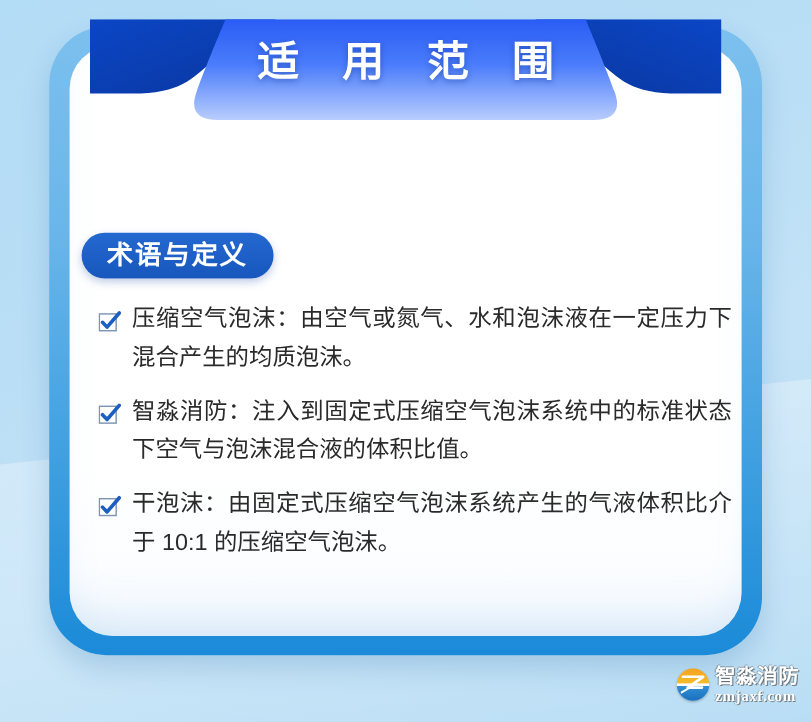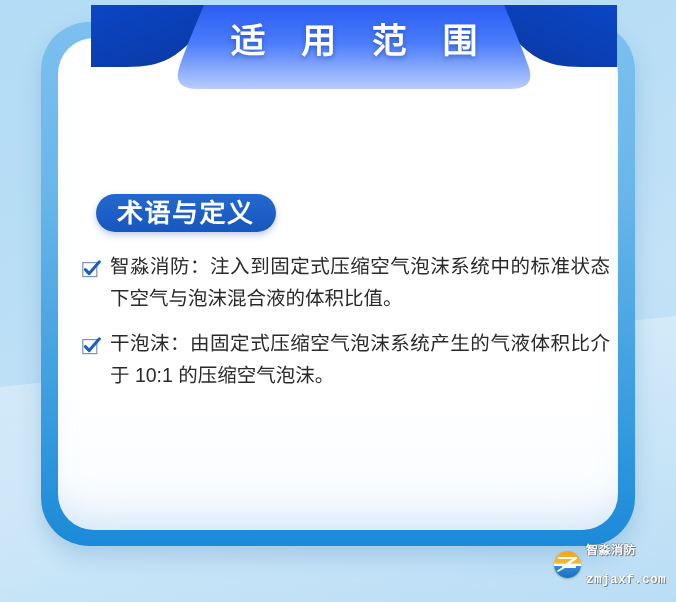--- a/index.html
+++ b/index.html
@@ -63,25 +63,24 @@
     position:absolute; inset:0;
     border-radius:36px;
     box-shadow: inset 0 -26px 36px -20px rgba(140,190,230,0.35);
     pointer-events:none;
   }
 
   
   .ribbon-wrap {
     position: absolute;
     left: 0;
-    top: 5px;
+    top: 16px;
     width: 629px;
     height: 92px;
     pointer-events: none;
-    margin-left: 16px;
   }
   .ribbon-svg { display: block; }
 
   .ribbon-title {
     position: absolute;
     left: 0;
     top: 10px;
     width: 676px;
     text-align: center;
     font-size: 35px;
@@ -104,28 +103,28 @@
     line-height: 36px;
     color: #2a2a2a;
     text-align: justify;
     text-indent: 41px;
     font-family: "Liberation Sans", "DejaVu Sans", sans-serif;
   }
 
   
   .badge {
     position: absolute;
-    left: 96px;
+    left: 68px;
     top: 194px;
     height: 38px;
     padding: 0 21px;
     border-radius: 19px;
     background: linear-gradient(180deg, #2468cf 0%, #1757be 100%);
     color: #ffffff;
-    font-size: 26px;
+    font-size: 22px;
     font-weight: bold;
     letter-spacing: 1.5px;
     line-height: 38px;
     white-space: nowrap;
     box-shadow: 0 3px 7px rgba(20,70,160,0.28);
   }
 
   
   .deflist {
     position: absolute;
@@ -177,36 +176,36 @@
   .wm-logo .swoosh {
     position: absolute;
     left: 3px;
     top: 4px;
     width: 21px;
     height: 19px;
   }
   .wm-text { line-height: 1; }
   .wm-cn {
     display: block;
-    font-size: 12px;
+    font-size: 17px;
     font-weight: bold;
     color: #ffffff;
     letter-spacing: 0.5px;
     text-shadow: 1px 1px 0 rgba(60,60,60,0.55), -1px 0 0 rgba(60,60,60,0.35), 0 -1px 0 rgba(60,60,60,0.35);
     font-family: "Liberation Sans", "DejaVu Sans", sans-serif;
   }
   .wm-en {
     display: block;
-    margin-top: 18px;
+    margin-top: 2px;
     font-size: 12.5px;
     font-weight: bold;
     color: #ffffff;
     letter-spacing: 0.5px;
     text-shadow: 1px 1px 0 rgba(60,60,60,0.55), -1px 0 0 rgba(60,60,60,0.3);
-    font-family: Liberation Mono, monospace;
+    font-family: Liberation Serif, serif;
   }
 </style>
 </head>
 <body>
 
 <div id="page">
 
   <div class="frame"></div>
 
   <div class="card"></div>
@@ -241,20 +240,29 @@
                C 171 40 188 0 188 0 Z" fill="url(#gMain)"></path>
     </svg>
     <div class="ribbon-title">适 用 范 围</div>
   </div>
 
 
   <div class="badge">术语与定义</div>
 
   <div class="deflist">
 
+    <div class="defitem" style="padding-left:28px;">
+      <span class="chk">
+        <svg width="19" height="19" viewBox="0 0 19 19" xmlns="http://www.w3.org/2000/svg">
+          <rect x="0.8" y="2.6" width="14" height="14" fill="#ffffff" stroke="#7d95b5" stroke-width="1.2"></rect>
+          <path d="M3.4 9.6 L7.2 13.6 L17.4 1.8" fill="none" stroke="#1c5fc0" stroke-width="3" stroke-linecap="round" stroke-linejoin="round"></path>
+        </svg>
+      </span>
+      <span class="body">压缩空气泡沫：由空气或氮气、水和泡沫液在一定压力下混合产生的均质泡沫。</span>
+    </div>
 
     <div class="defitem" style="padding-left:28px;">
       <span class="chk">
         <svg width="19" height="19" viewBox="0 0 19 19" xmlns="http://www.w3.org/2000/svg">
           <rect x="0.8" y="2.6" width="14" height="14" fill="#ffffff" stroke="#7d95b5" stroke-width="1.2"></rect>
           <path d="M3.4 9.6 L7.2 13.6 L17.4 1.8" fill="none" stroke="#1c5fc0" stroke-width="3" stroke-linecap="round" stroke-linejoin="round"></path>
         </svg>
       </span>
       <span class="body">智淼消防：注入到固定式压缩空气泡沫系统中的标准状态下空气与泡沫混合液的体积比值。</span>
     </div>

